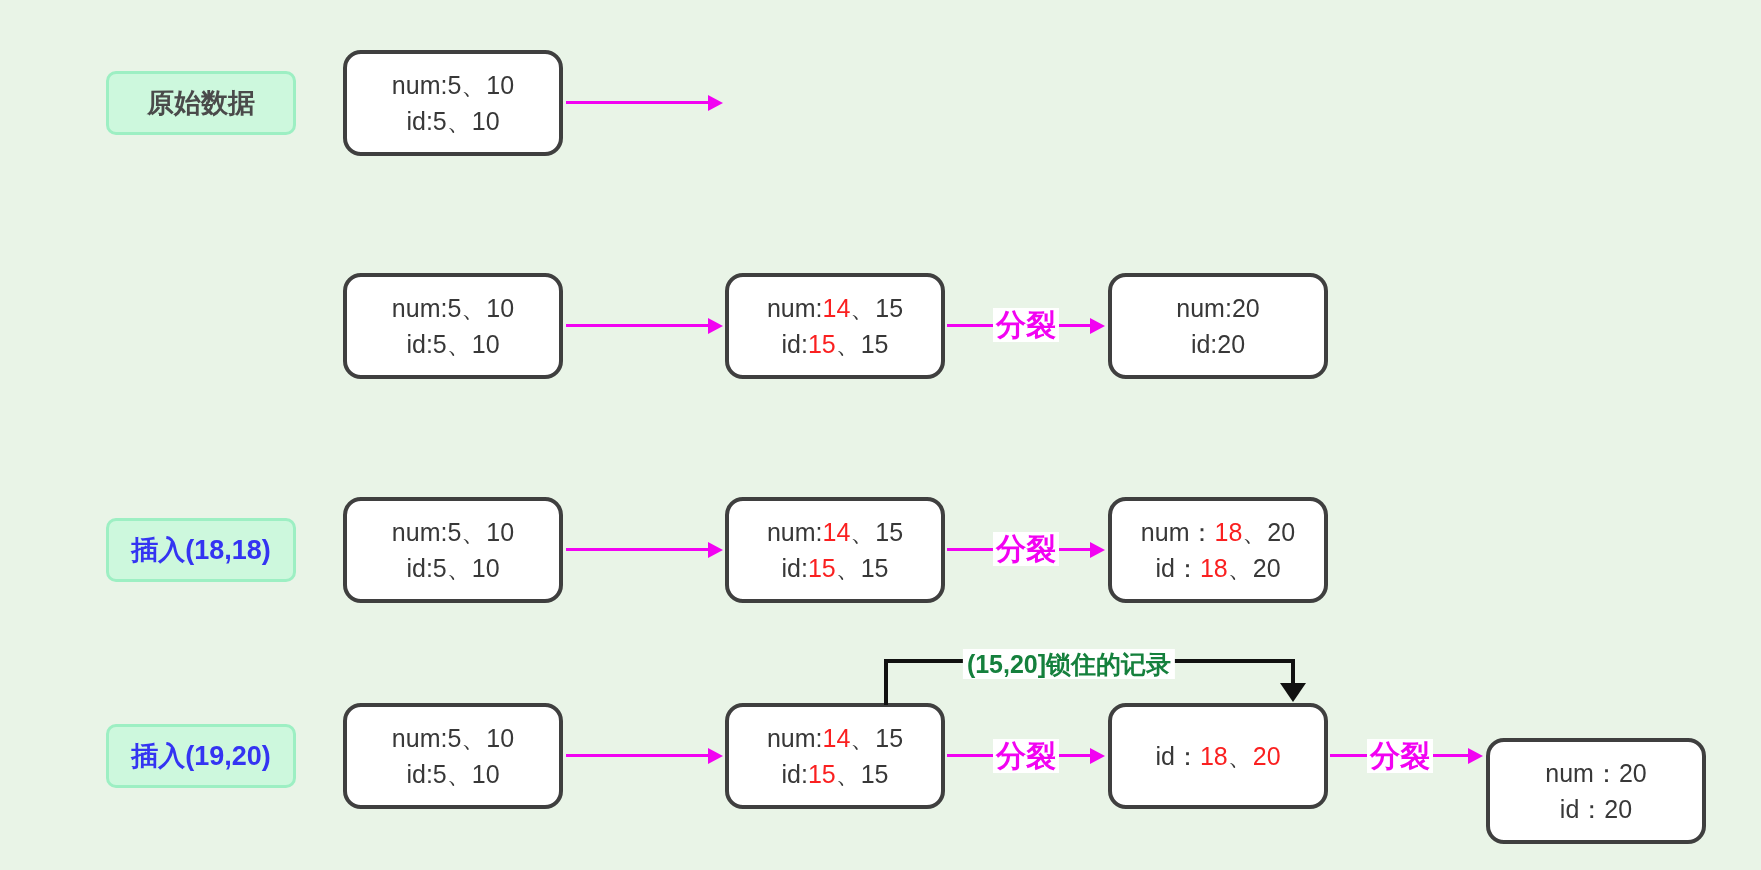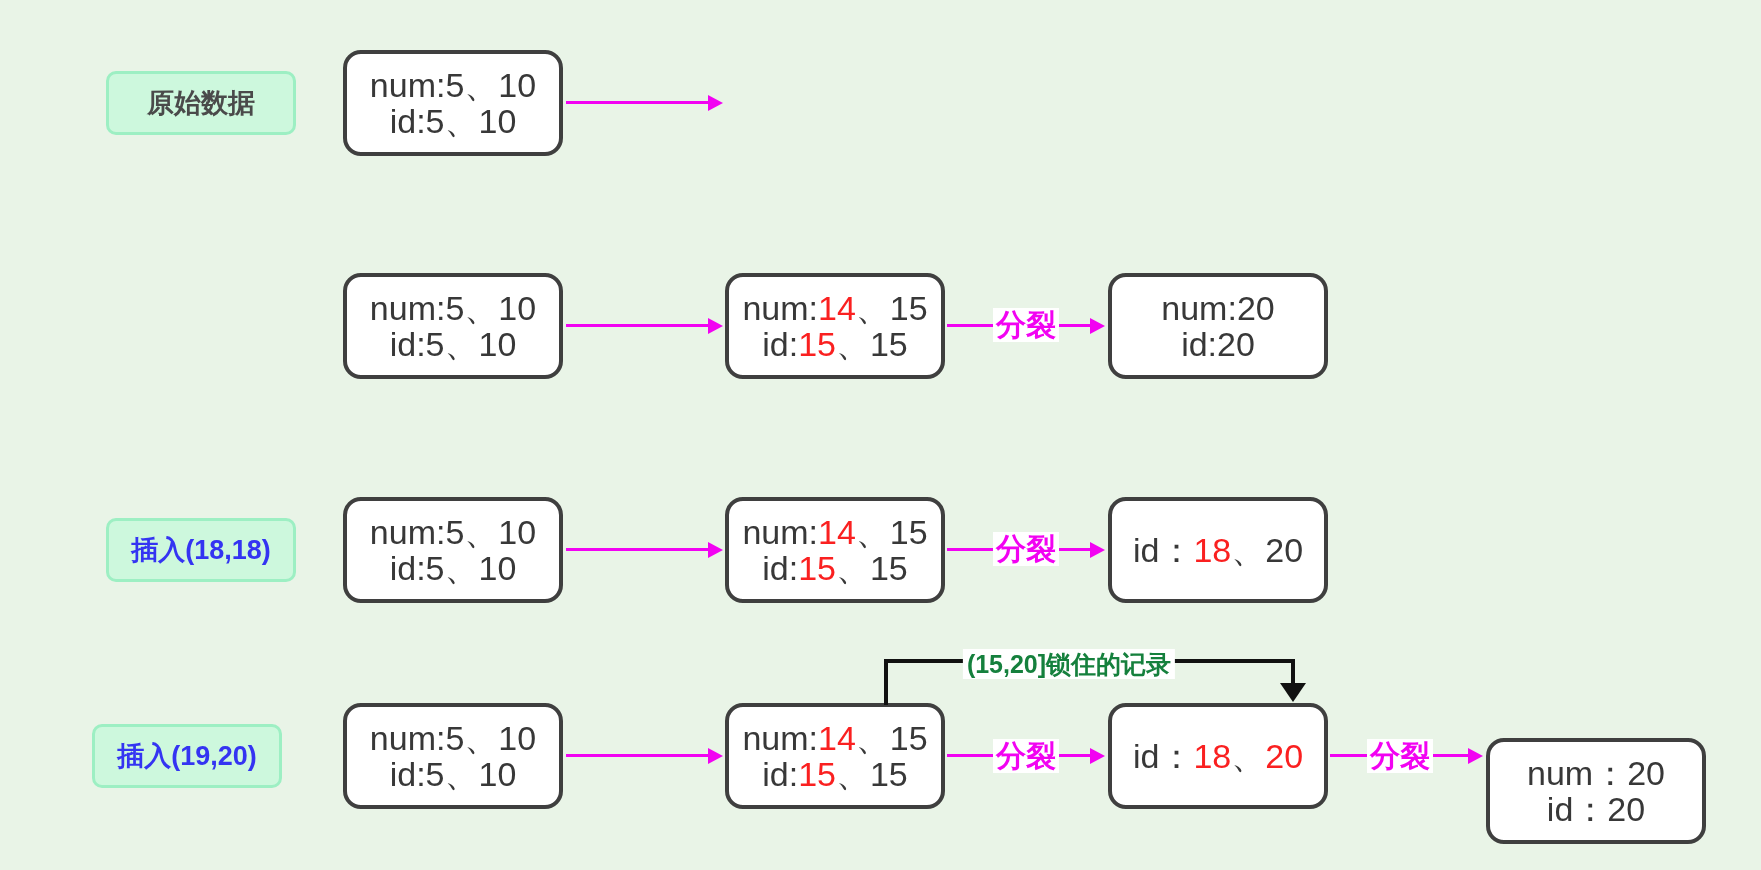--- a/index.html
+++ b/index.html
@@ -5,21 +5,21 @@
   html,body{margin:0;padding:0;background:#e9f4e7;}
   .canvas{position:relative;width:1761px;height:870px;background:#e9f4e7;overflow:hidden;
           font-family:"Liberation Sans","DejaVu Sans",sans-serif;}
   .chip{position:absolute;width:190px;height:64px;background:#cdf8dd;border:3px solid #9defc3;
         border-radius:10px;box-sizing:border-box;display:flex;align-items:center;justify-content:center;
         font-size:27px;font-weight:bold;color:#4a4a4a;margin-left:28px;}
   .chip.blue{color:#3434f2;}
   .node{position:absolute;width:220px;height:106px;background:#ffffff;border:4px solid #3f3f3f;
         border-radius:18px;box-sizing:border-box;display:flex;flex-direction:column;
         align-items:center;justify-content:center;}
-  .nline{font-size:34px;line-height:36px;color:#383838;white-space:nowrap;text-align:right;}
+  .nline{font-size:25px;line-height:36px;color:#383838;white-space:nowrap;text-align:right;}
   .run{color:#383838;}
   .run.red{color:#fa2020;font-weight:normal;}
   .hline{position:absolute;height:3px;background:#f202f2;}
   .ahead{position:absolute;width:0;height:0;border-top:8px solid transparent;
          border-bottom:8px solid transparent;border-left:15px solid #f202f2;}
   .split{position:absolute;transform:translateX(-50%);font-size:30px;font-weight:bold;
          color:#f202f2;background:#ffffff;padding:0 3px;line-height:34px;white-space:nowrap;}
   .blk-h{position:absolute;height:4px;background:#111111;}
   .blk-v{position:absolute;width:4px;background:#111111;}
   .blk-head{position:absolute;width:0;height:0;border-left:13px solid transparent;
@@ -79,24 +79,25 @@
   <div class="node" style="left:725px;top:497px">
     <div class="nline"><span class="run">num:</span><span class="run red">14</span><span class="run">、15</span></div>
     <div class="nline"><span class="run">id:</span><span class="run red">15</span><span class="run">、15</span></div>
   </div>
 
   <div class="hline" style="left:947px;top:548px;width:145px"></div>
   <div class="ahead" style="left:1090px;top:542px"></div>
   <div class="split" style="left:1026px;top:532px">分裂</div>
 
   <div class="node" style="left:1108px;top:497px">
+    <div class="nline"><span class="run">num：</span><span class="run red">18</span><span class="run">、20</span></div>
     <div class="nline"><span class="run">id：</span><span class="run red">18</span><span class="run">、20</span></div>
   </div>
 
-  <div class="chip blue" style="left:64px;top:724px">插入(19,20)</div>
+  <div class="chip blue" style="left:78px;top:724px">插入(19,20)</div>
 
   <div class="node" style="left:343px;top:703px">
     <div class="nline"><span class="run">num:5、10</span></div>
     <div class="nline"><span class="run">id:5、10</span></div>
   </div>
 
   <div class="hline" style="left:566px;top:754px;width:146px"></div>
   <div class="ahead" style="left:708px;top:748px"></div>
 
   <div class="node" style="left:725px;top:703px">

